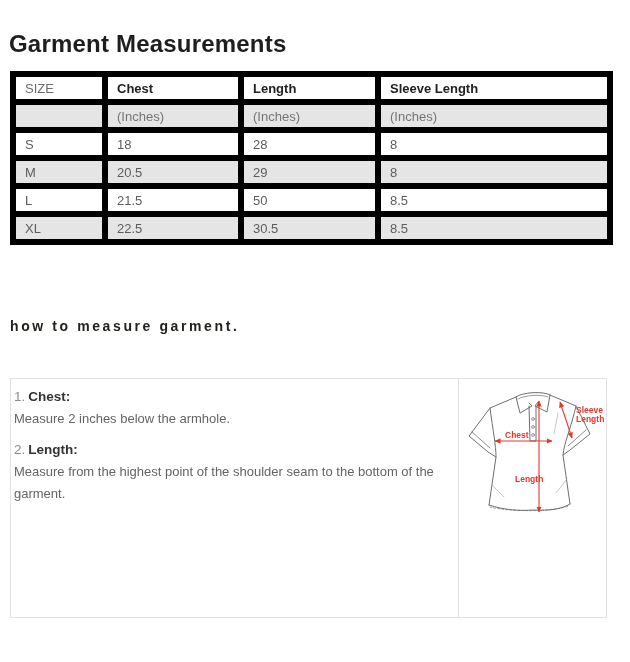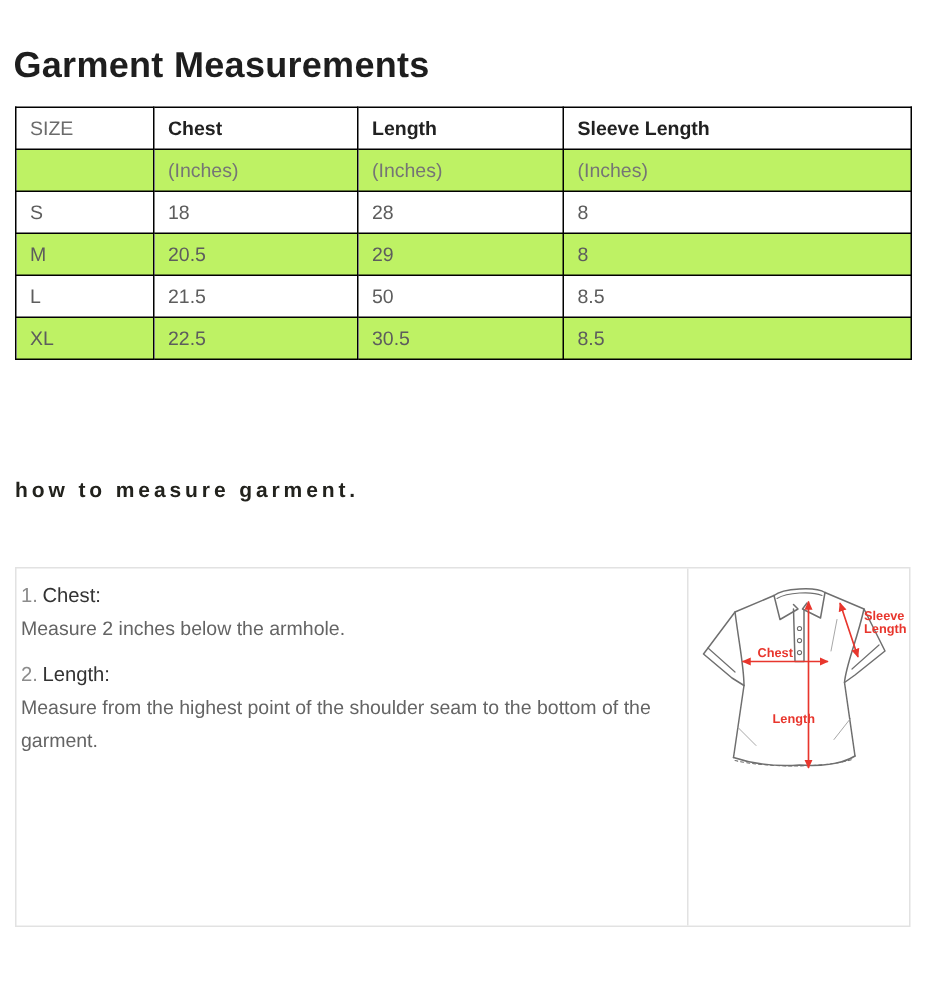--- a/index.html
+++ b/index.html
@@ -9,48 +9,48 @@
     position:absolute; left:9px; top:30px;
     font-size:24px; font-weight:700; color:#1e1e1e; letter-spacing:0.2px;
   }
 
   table.size-table {
     position:absolute; left:10px; top:71px; width:597px;
     border-collapse:collapse; table-layout:fixed;
     font-size:13px; color:#5d5d5d;
   }
   table.size-table th, table.size-table td {
-    border:1px solid #000000; height:28px; padding:0 0 0 9px;
+    border:6px solid #000000; height:28px; padding:0 0 0 9px;
     text-align:left; vertical-align:middle; font-weight:400;
     white-space:nowrap; overflow:hidden;
   }
   table.size-table th.bold-head { font-weight:700; color:#212121; }
   table.size-table th.size-head { font-weight:400; color:#6b6b6b; }
-  tr.alt { background:#bef264; }
+  tr.alt { background:#e5e5e5; }
   .unit-cell { color:#757575; }
 
   .section-heading {
     position:absolute; left:10px; top:318px;
     font-size:14px; font-weight:700; color:#22221d; letter-spacing:2.6px;
   }
 
   .measure-box {
     position:absolute; left:10px; top:378px; width:597px; height:240px;
     border:1px solid #e2e2e2; display:flex;
   }
   .measure-box .text-cell {
     flex:1 1 auto; padding:7px 12px 0 3px;
   }
   .measure-box .image-cell {
     flex:0 0 148px; border-left:1px solid #e2e2e2; position:relative;
   }
 
   .instr-item { margin-bottom:9px; }
   .instr-head { font-size:13.5px; line-height:22px; color:#8c8c8c; }
-  .instr-head strong { color:#333333; font-weight:400; }
+  .instr-head strong { color:#333333; font-weight:700; }
   .instr-head .suffix { color:#333333; }
   .instr-text { font-size:13px; line-height:22px; color:#646464; max-width:430px; }
   .num { margin-right:3px; }
 
   .shirt-svg { position:absolute; left:0; top:0; }
 </style>
 </head>
 <body>
 
 <h1 class="page-title">Garment Measurements</h1>

